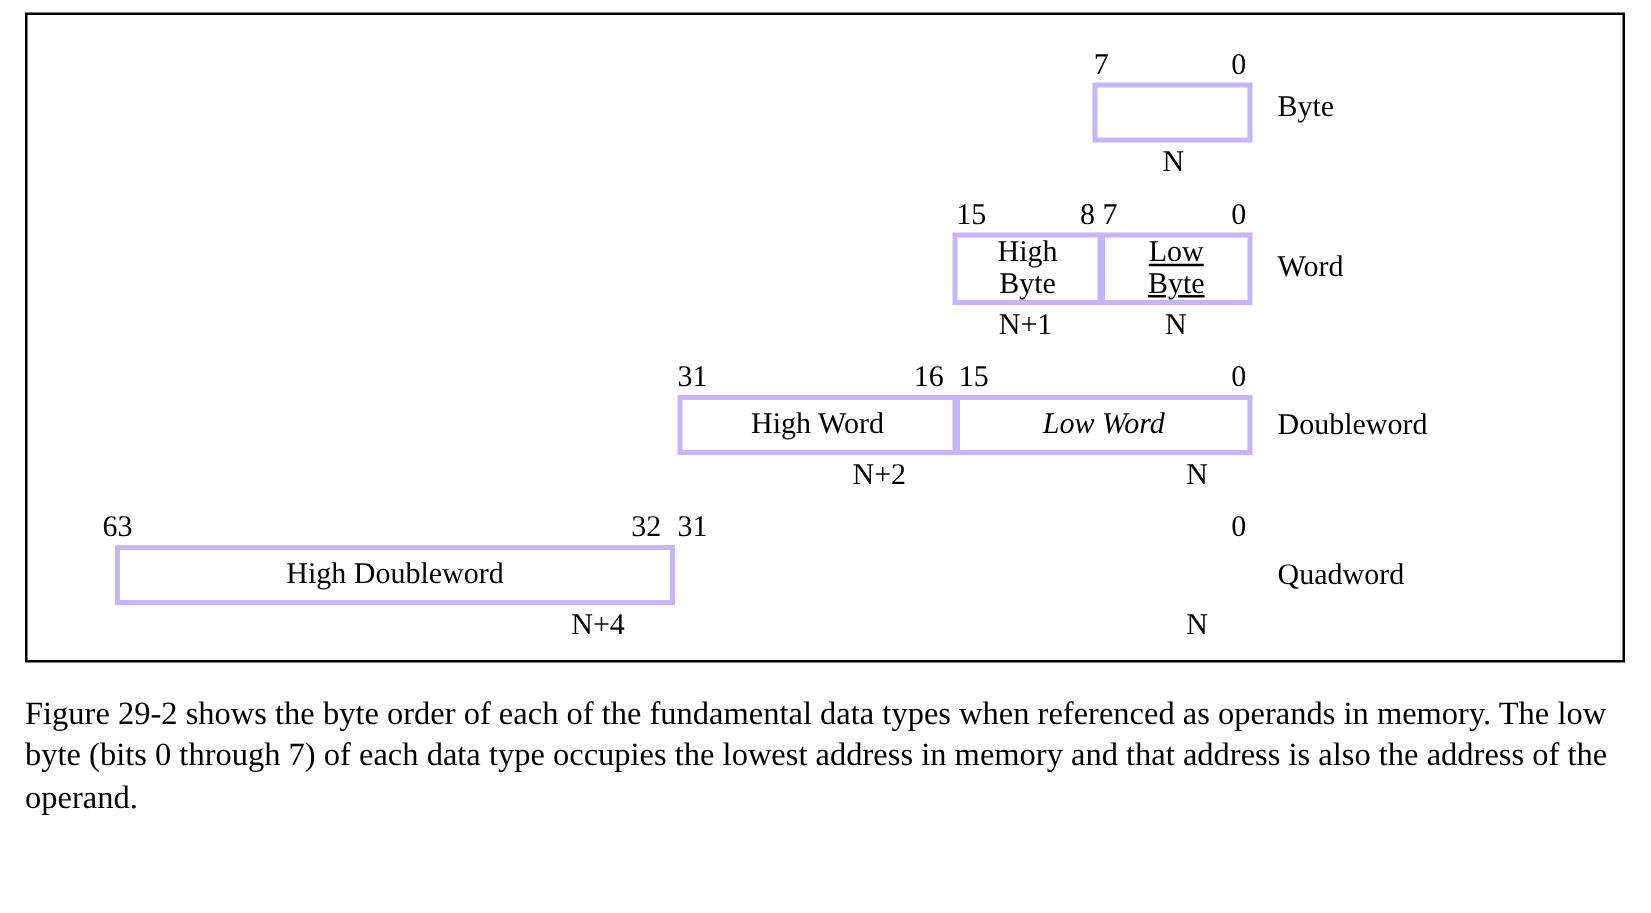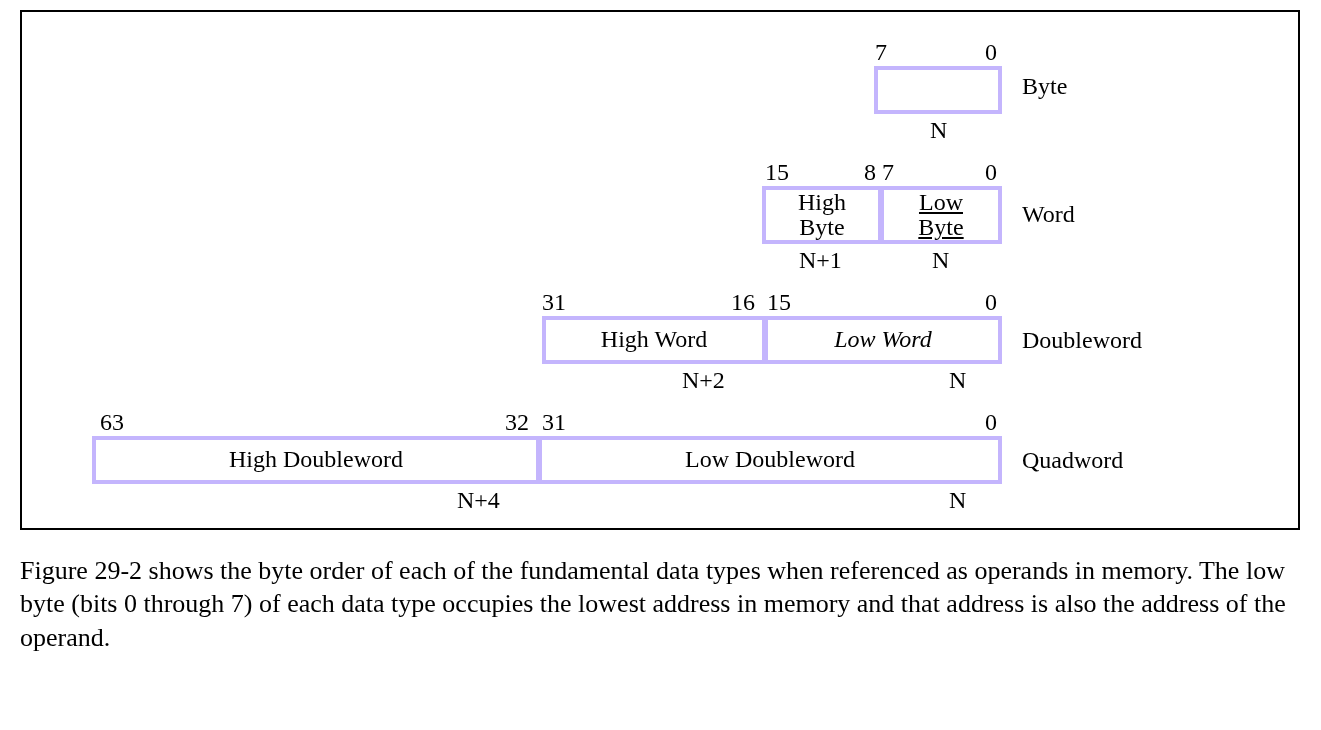--- a/index.html
+++ b/index.html
@@ -82,29 +82,26 @@
   <div class="box" style="left:520px; top:304px; width:224px; height:48px;">
     <span>High Word</span>
   </div>
   <div class="box" style="left:742px; top:304px; width:238px; height:48px;font-style:italic;">
     <span>Low Word</span>
   </div>
   <div class="lbl" style="left:1000px; top:316px;">Doubleword</div>
   <div class="lbl" style="left:660px; top:356px;">N+2</div>
   <div class="lbl" style="left:927px; top:356px;">N</div>
 
-  <div class="lbl" style="left:78px;  top:398px;">63</div>
+  <div class="lbl" style="left:60px;  top:398px;">63</div>
   <div class="lbl" style="left:483px; top:398px;">32</div>
   <div class="lbl" style="left:520px; top:398px;">31</div>
   <div class="lbl" style="left:963px; top:398px;">0</div>
   <div class="box" style="left:70px;  top:424px; width:448px; height:48px;">
     <span>High Doubleword</span>
-  </div>
-  <div class="box" style="left:516px; top:424px; width:464px; height:48px;">
-    <span>Low Doubleword</span>
   </div>
   <div class="lbl" style="left:1000px; top:436px;">Quadword</div>
   <div class="lbl" style="left:435px; top:476px;">N+4</div>
   <div class="lbl" style="left:927px; top:476px;">N</div>
 
 </div>
 
 <div class="caption">Figure 29-2 shows the byte order of each of the fundamental data types when referenced as operands in memory. The low byte (bits 0 through 7) of each data type occupies the lowest address in memory and that address is also the address of the operand.</div>
 
 </div>

